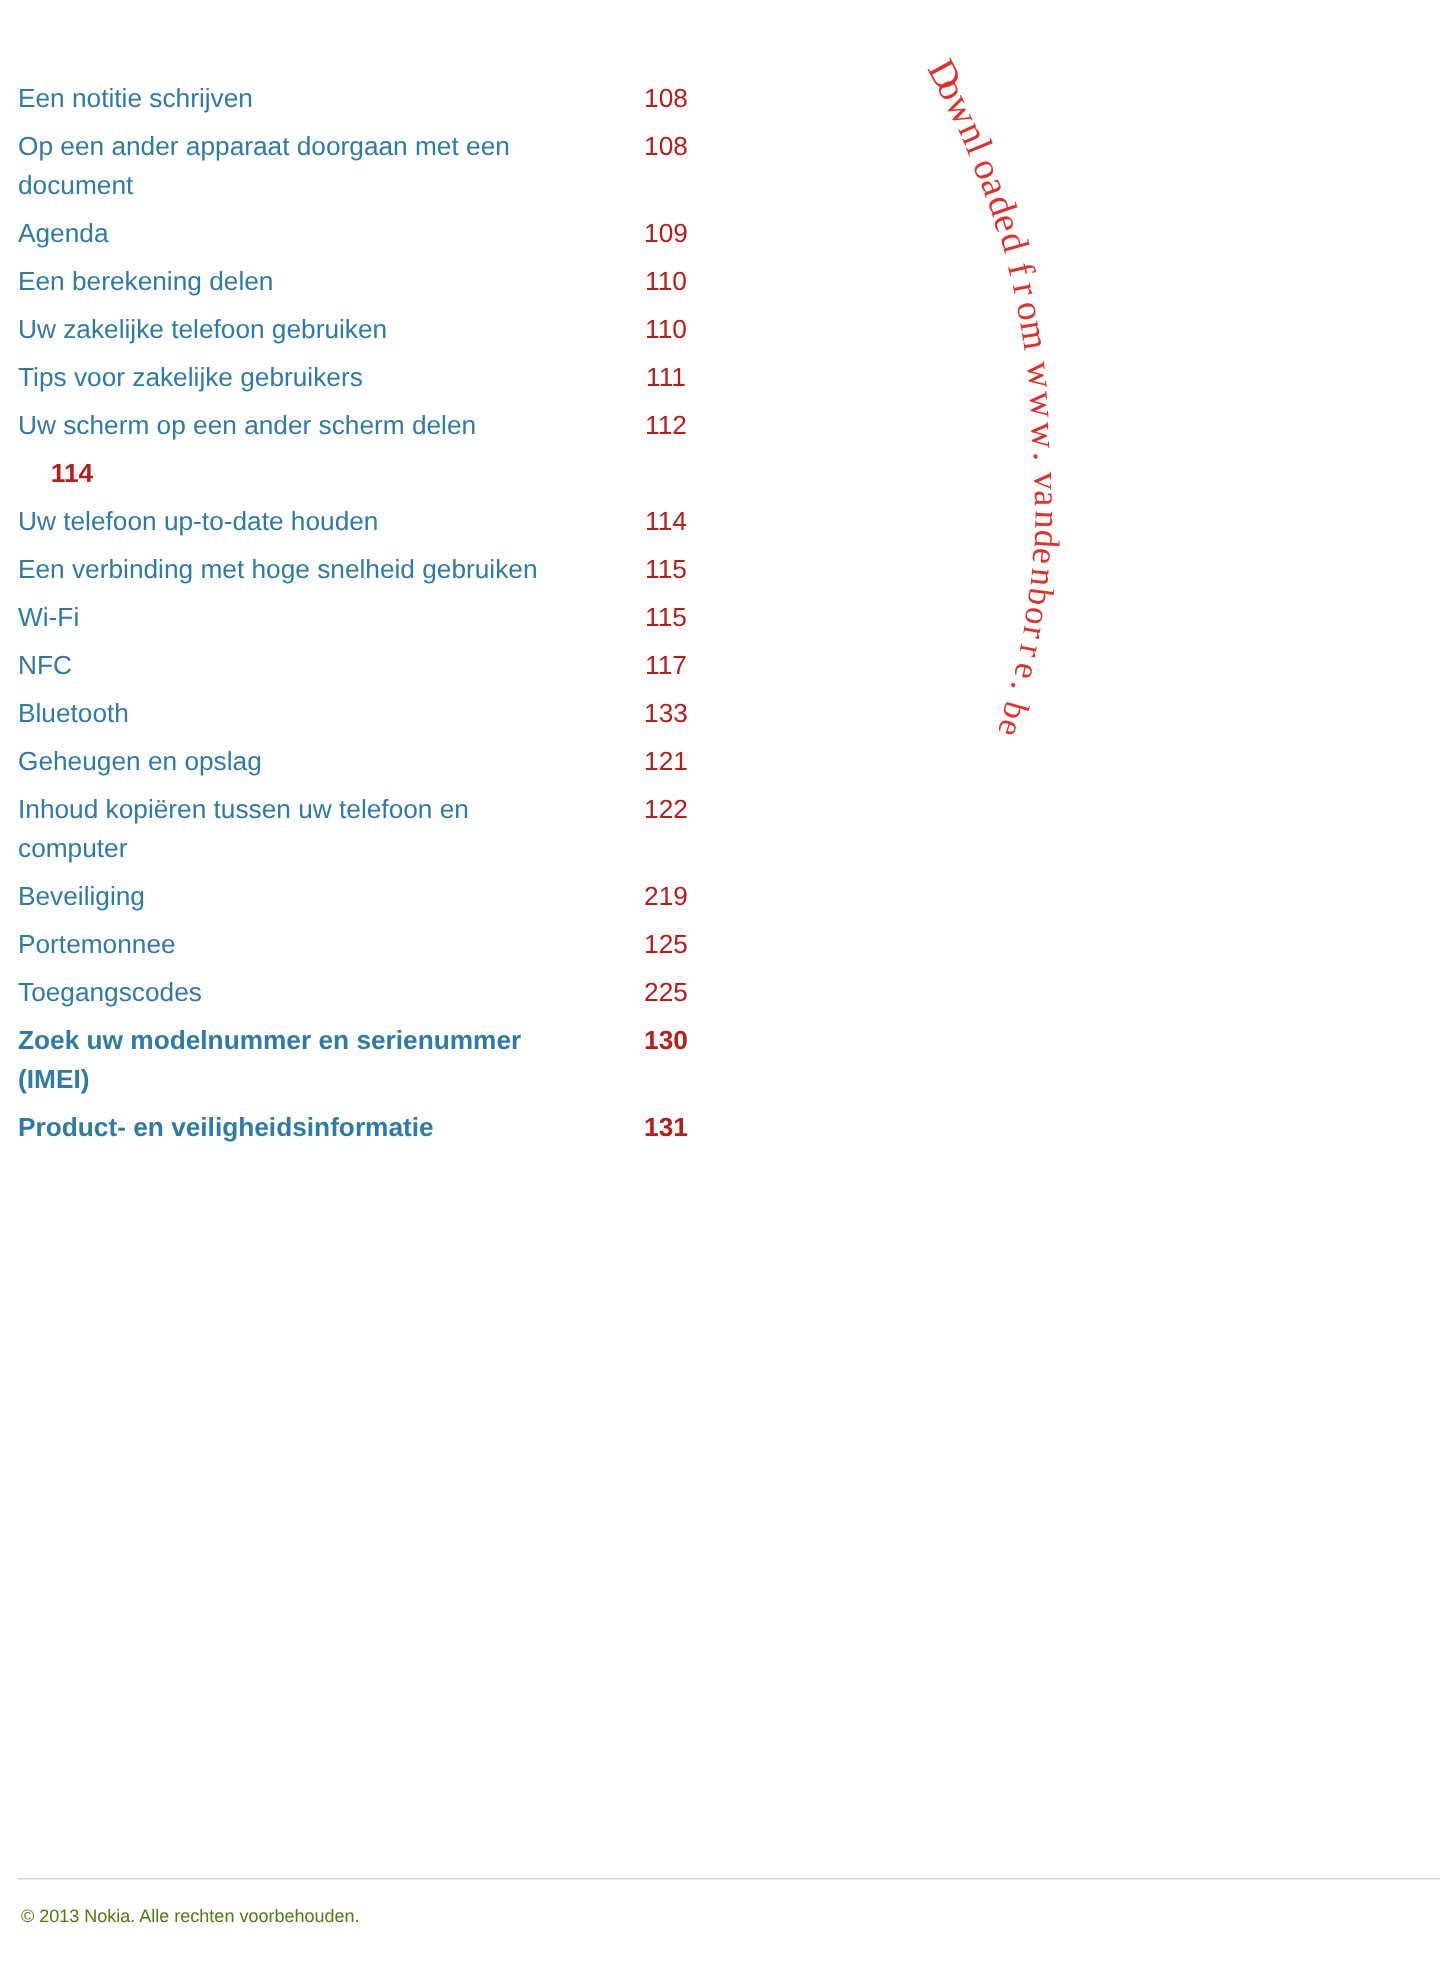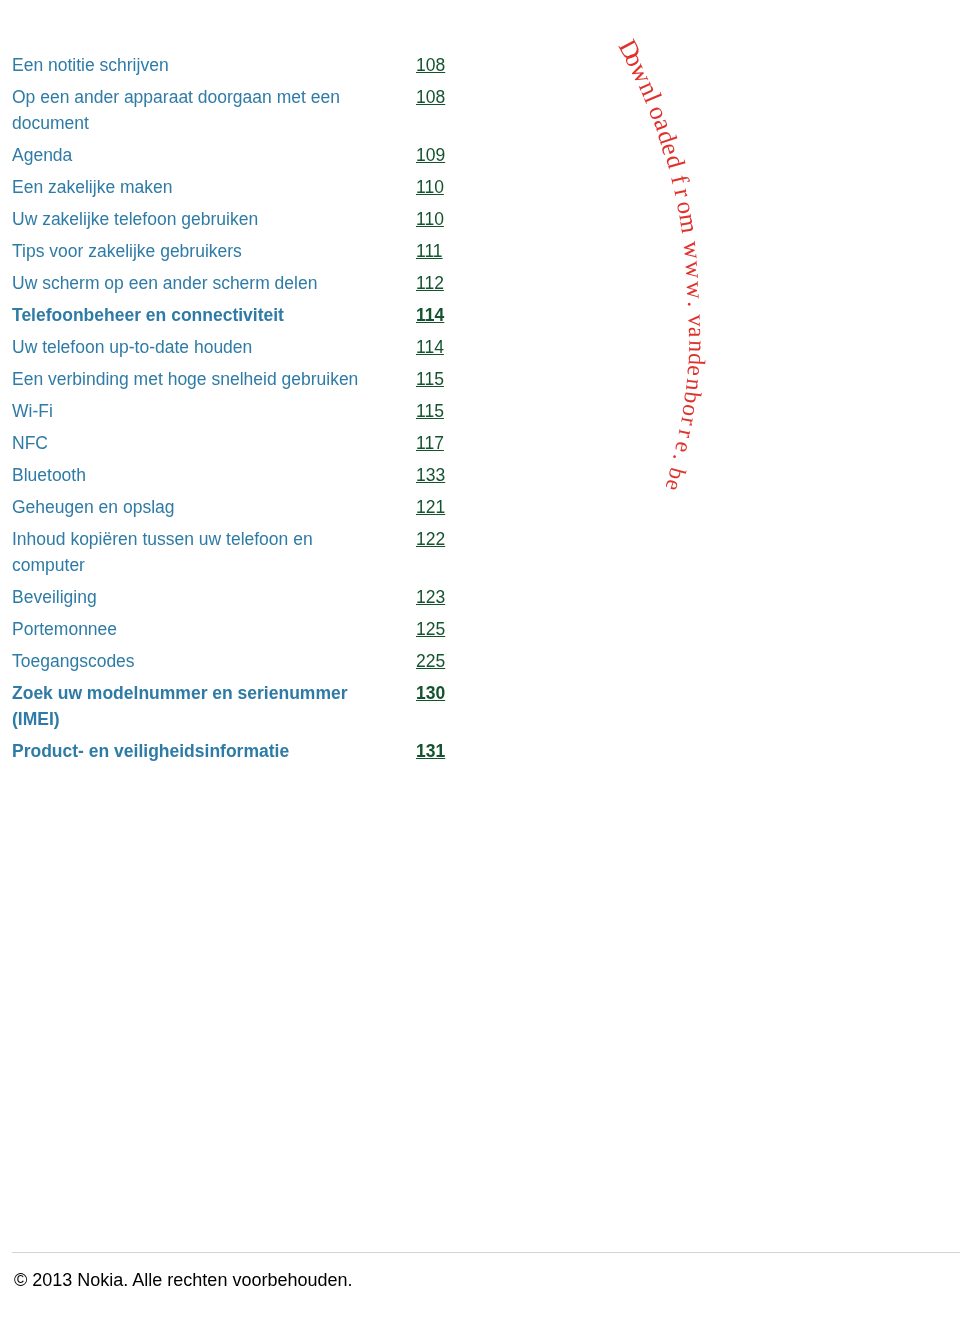--- a/index.html
+++ b/index.html
@@ -38,28 +38,27 @@
   }
 
   .toc-title {
     color: #2e7ba6;
     font-size: 17.5px;
     line-height: 26px;
     max-width: 375px;
   }
 
   .toc-page {
-    color: #14532d;
+    color: #b91c1c;
     font-size: 17.5px;
     line-height: 26px;
-    text-align: left;
+    text-align: center;
     width: 56px;
     flex: 0 0 56px;
     margin-left: 8px;
-    text-decoration: underline;
   }
 
   .toc-row.bold .toc-title,
   .toc-row.bold .toc-page {
     font-weight: bold;
   }
 
   
   .watermark {
     position: absolute;
@@ -95,22 +94,22 @@
     position: absolute;
     left: 12px;
     right: 12px;
     top: 0;
     border-top: 1px solid #cdd6dc;
   }
   .footer-text {
     position: absolute;
     left: 14px;
     top: 18px;
-    color: #000000;
-    font-size: 18px;
+    color: #4d7c0f;
+    font-size: 12px;
   }
   .footer-page {
     position: absolute;
     right: 16px;
     top: 8px;
     color: #2e7ba6;
     font-size: 26px;
     font-weight: bold;
   }
 </style>
@@ -126,37 +125,36 @@
       </div>
       <div class="toc-row">
         <div class="toc-title">Op een ander apparaat doorgaan met een document</div>
         <div class="toc-page">108</div>
       </div>
       <div class="toc-row">
         <div class="toc-title">Agenda</div>
         <div class="toc-page">109</div>
       </div>
       <div class="toc-row">
-        <div class="toc-title">Een zakelijke maken</div>
+        <div class="toc-title">Een berekening delen</div>
         <div class="toc-page">110</div>
       </div>
       <div class="toc-row">
         <div class="toc-title">Uw zakelijke telefoon gebruiken</div>
         <div class="toc-page">110</div>
       </div>
       <div class="toc-row">
         <div class="toc-title">Tips voor zakelijke gebruikers</div>
         <div class="toc-page">111</div>
       </div>
       <div class="toc-row">
         <div class="toc-title">Uw scherm op een ander scherm delen</div>
         <div class="toc-page">112</div>
       </div>
       <div class="toc-row bold">
-        <div class="toc-title">Telefoonbeheer en connectiviteit</div>
         <div class="toc-page">114</div>
       </div>
       <div class="toc-row">
         <div class="toc-title">Uw telefoon up-to-date houden</div>
         <div class="toc-page">114</div>
       </div>
       <div class="toc-row">
         <div class="toc-title">Een verbinding met hoge snelheid gebruiken</div>
         <div class="toc-page">115</div>
       </div>
@@ -175,21 +173,21 @@
       <div class="toc-row">
         <div class="toc-title">Geheugen en opslag</div>
         <div class="toc-page">121</div>
       </div>
       <div class="toc-row">
         <div class="toc-title">Inhoud kopiëren tussen uw telefoon en computer</div>
         <div class="toc-page">122</div>
       </div>
       <div class="toc-row">
         <div class="toc-title">Beveiliging</div>
-        <div class="toc-page">123</div>
+        <div class="toc-page">219</div>
       </div>
       <div class="toc-row">
         <div class="toc-title">Portemonnee</div>
         <div class="toc-page">125</div>
       </div>
       <div class="toc-row">
         <div class="toc-title">Toegangscodes</div>
         <div class="toc-page">225</div>
       </div>
       <div class="toc-row bold">

